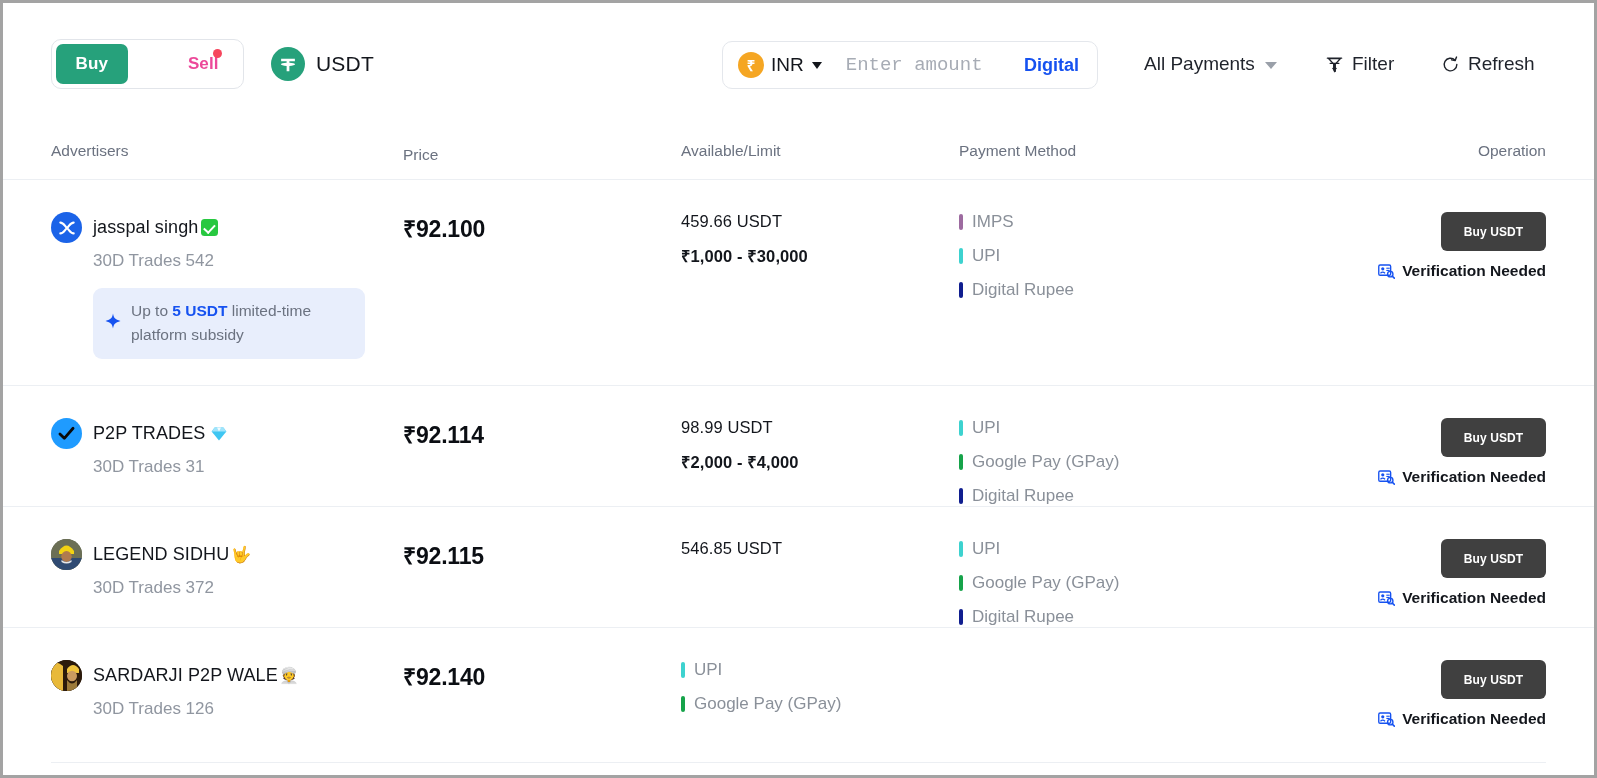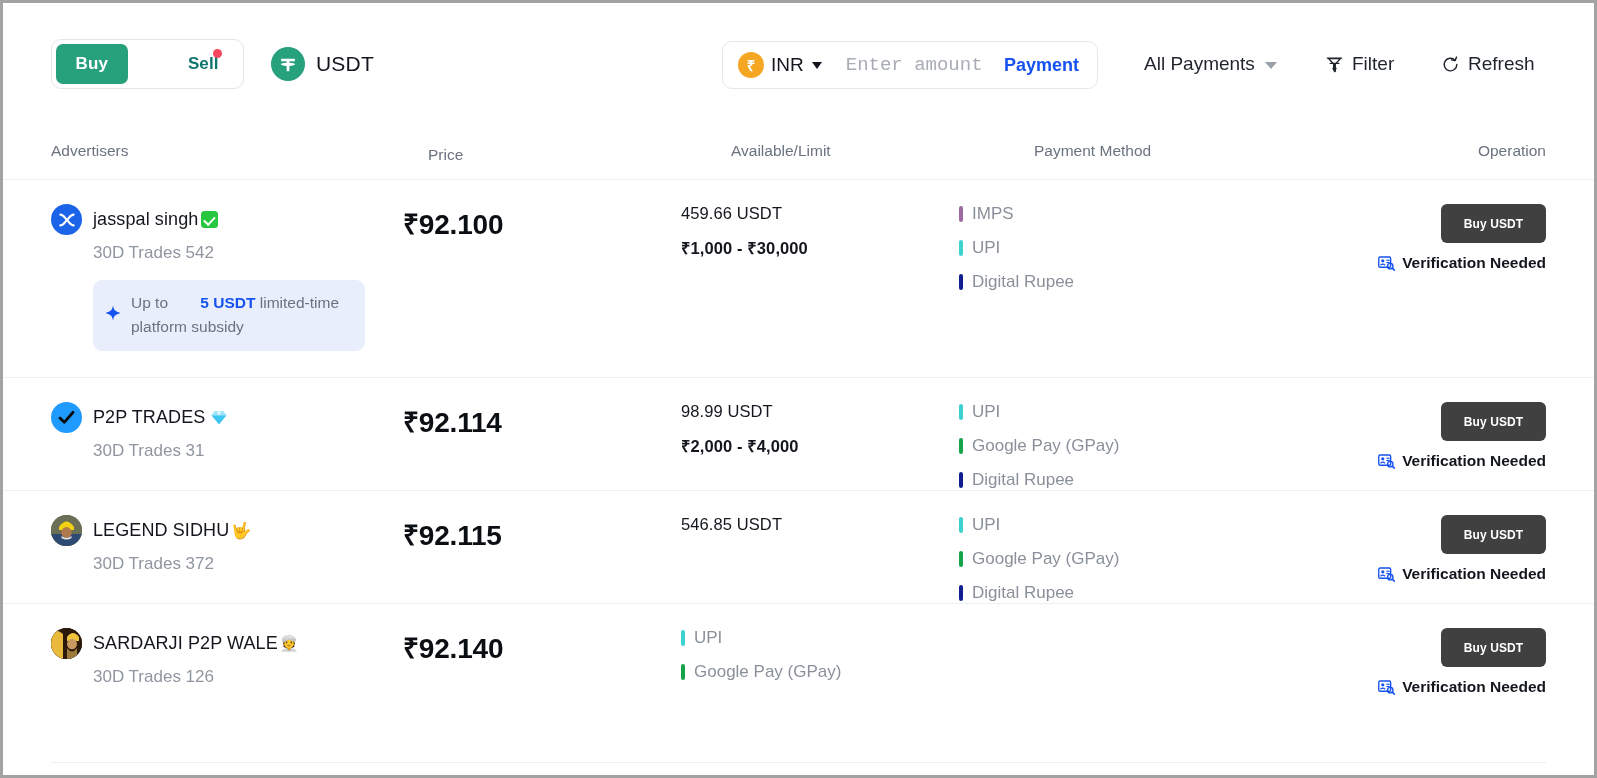--- a/index.html
+++ b/index.html
@@ -58,21 +58,21 @@
     display: flex;
     align-items: center;
     justify-content: center;
     font-size: 17px;
     font-weight: bold;
     cursor: pointer;
     position: relative;
     letter-spacing: .1px;
   }
   .bs-btn.active { background: #26a17b; color: #ffffff; }
-  .bs-btn.inactive { background: transparent; color: #0f766e; margin-left: 40px; }
+  .bs-btn.inactive { background: transparent; color: #ec4899; margin-left: 40px; }
   .red-dot {
     position: absolute;
     top: 5px;
     right: 17px;
     width: 9px; height: 9px;
     border-radius: 50%;
     background: #f6465d;
   }
 
   .coin-wrap {
@@ -191,31 +191,30 @@
     top: 120px;
     width: 100%;
   }
   .thead {
     display: flex;
     align-items: center;
     height: 56px;
     padding: 0 48px;
     font-size: 15.5px;
     color: #6b7280;
-    gap: 25px;
   }
   .col-adv   { width: 352px; }
   .col-price { width: 278px; margin-top: 8px; }
   .col-avail { width: 278px; }
   .col-pay   { width: 390px; }
   .col-op    { flex: 1; text-align: right; }
 
   .row {
     display: flex;
-    padding: 24px 48px 0 48px;
+    padding: 32px 48px 0 48px;
     border-top: 1px solid #eceff3;
     position: relative;
   }
   .row:first-of-type { border-top: 1px solid #eceff3; }
 
   
   .adv-cell { width: 352px; }
   .adv-top {
     display: flex;
     align-items: center;
@@ -283,26 +282,26 @@
     display: flex;
     align-items: center;
     gap: 10px;
   }
   .spark { flex: 0 0 16px; }
   .subsidy-text {
     font-size: 15.5px;
     color: #6b7280;
     line-height: 1.55;
   }
-  .subsidy-text b { color: #1652f0; margin-left: 28px; }
+  .subsidy-text b { color: #1652f0; }
 
   
   .price-cell { width: 278px; }
   .price-val {
-    font-size: 28px;
+    font-size: 23px;
     font-weight: bold;
     color: #0b0e13;
     letter-spacing: -.2px;
   }
 
   
   .avail-cell { width: 278px; }
   .avail-amt {
     font-size: 16.5px;
     font-weight: normal;
@@ -403,21 +402,21 @@
       <span class="coin-name">USDT</span>
     </div>
 
     <div class="searchbox">
       <div class="cur-sel">
         <span class="rupee-badge">₹</span>
         <span class="cur-code">INR</span>
         <span class="caret"></span>
       </div>
       <input class="amount-input" type="text" placeholder="Enter amount" style="">
-      <span class="search-link">Payment</span>
+      <span class="search-link">Digital</span>
     </div>
 
     <div class="tb-action" id="allpay">
       <span>All Payments</span>
       <span class="chev-down"></span>
     </div>
 
     <div class="tb-action" id="filterbtn">
       <svg width="19" height="19" viewBox="0 0 24 24" aria-hidden="true">
         <path d="M3 4h18M6.5 10.5h11M10 17h4M12 10.5V21M3 4l0 0" stroke="#1f232b" stroke-width="1.7" fill="none" stroke-linecap="round"></path>

